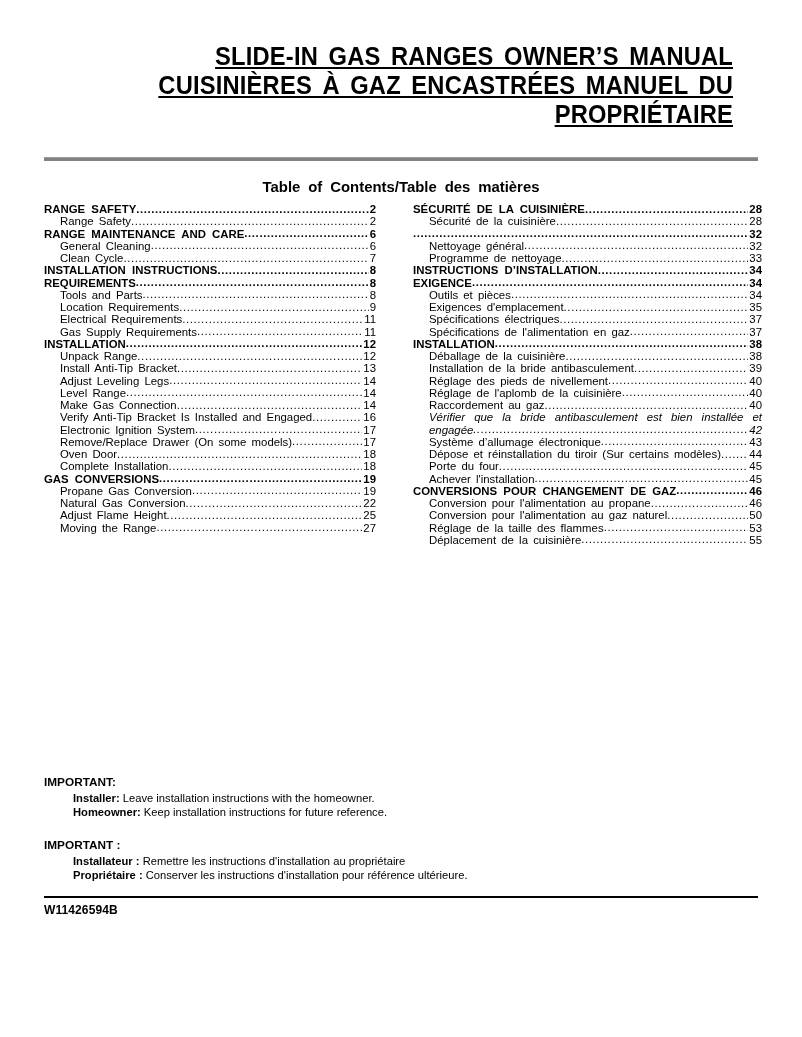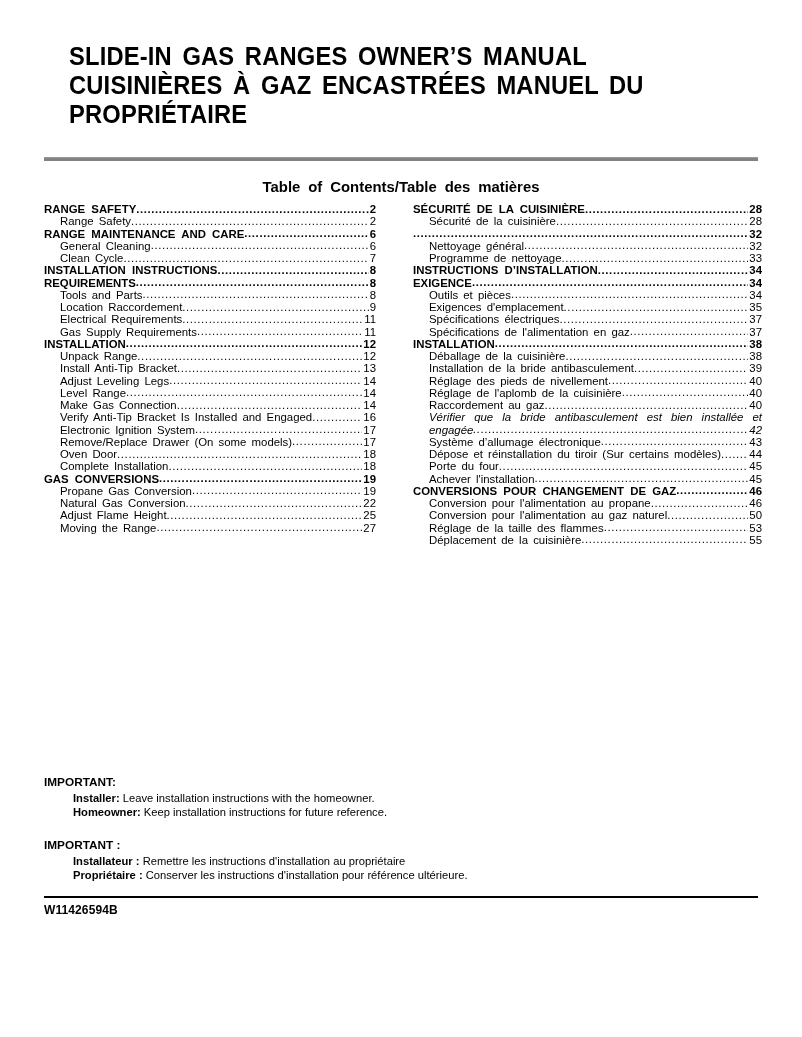--- a/index.html
+++ b/index.html
@@ -23,21 +23,22 @@
     height: 1037px;
     overflow: hidden;
   }
 
   
   .title-block {
     position: absolute;
     left: 44px;
     top: 42px;
     width: 714px;
-    text-align: left;
+    text-align: right;
+    text-decoration: underline;
   }
   .doc-title {
     font-family: "Liberation Sans", sans-serif;
     font-weight: bold;
     font-size: 25.5px;
     line-height: 29px;
     letter-spacing: 0.2px;
     word-spacing: 4px;
     transform: scaleX(0.93);
     transform-origin: center top;
@@ -231,21 +232,21 @@
           <span class="lbl">REQUIREMENTS</span>
           <span class="leader">........................................................................................................................................................................................................</span>
           <span class="pg">8</span>
         </div>
         <div class="entry lvl2">
           <span class="lbl">Tools and Parts</span>
           <span class="leader">........................................................................................................................................................................................................</span>
           <span class="pg">8</span>
         </div>
         <div class="entry lvl2">
-          <span class="lbl">Location Raccordement</span>
+          <span class="lbl">Location Requirements</span>
           <span class="leader">........................................................................................................................................................................................................</span>
           <span class="pg">9</span>
         </div>
         <div class="entry lvl2">
           <span class="lbl">Electrical Requirements</span>
           <span class="leader">........................................................................................................................................................................................................</span>
           <span class="pg">11</span>
         </div>
         <div class="entry lvl2">
           <span class="lbl">Gas Supply Requirements</span>

